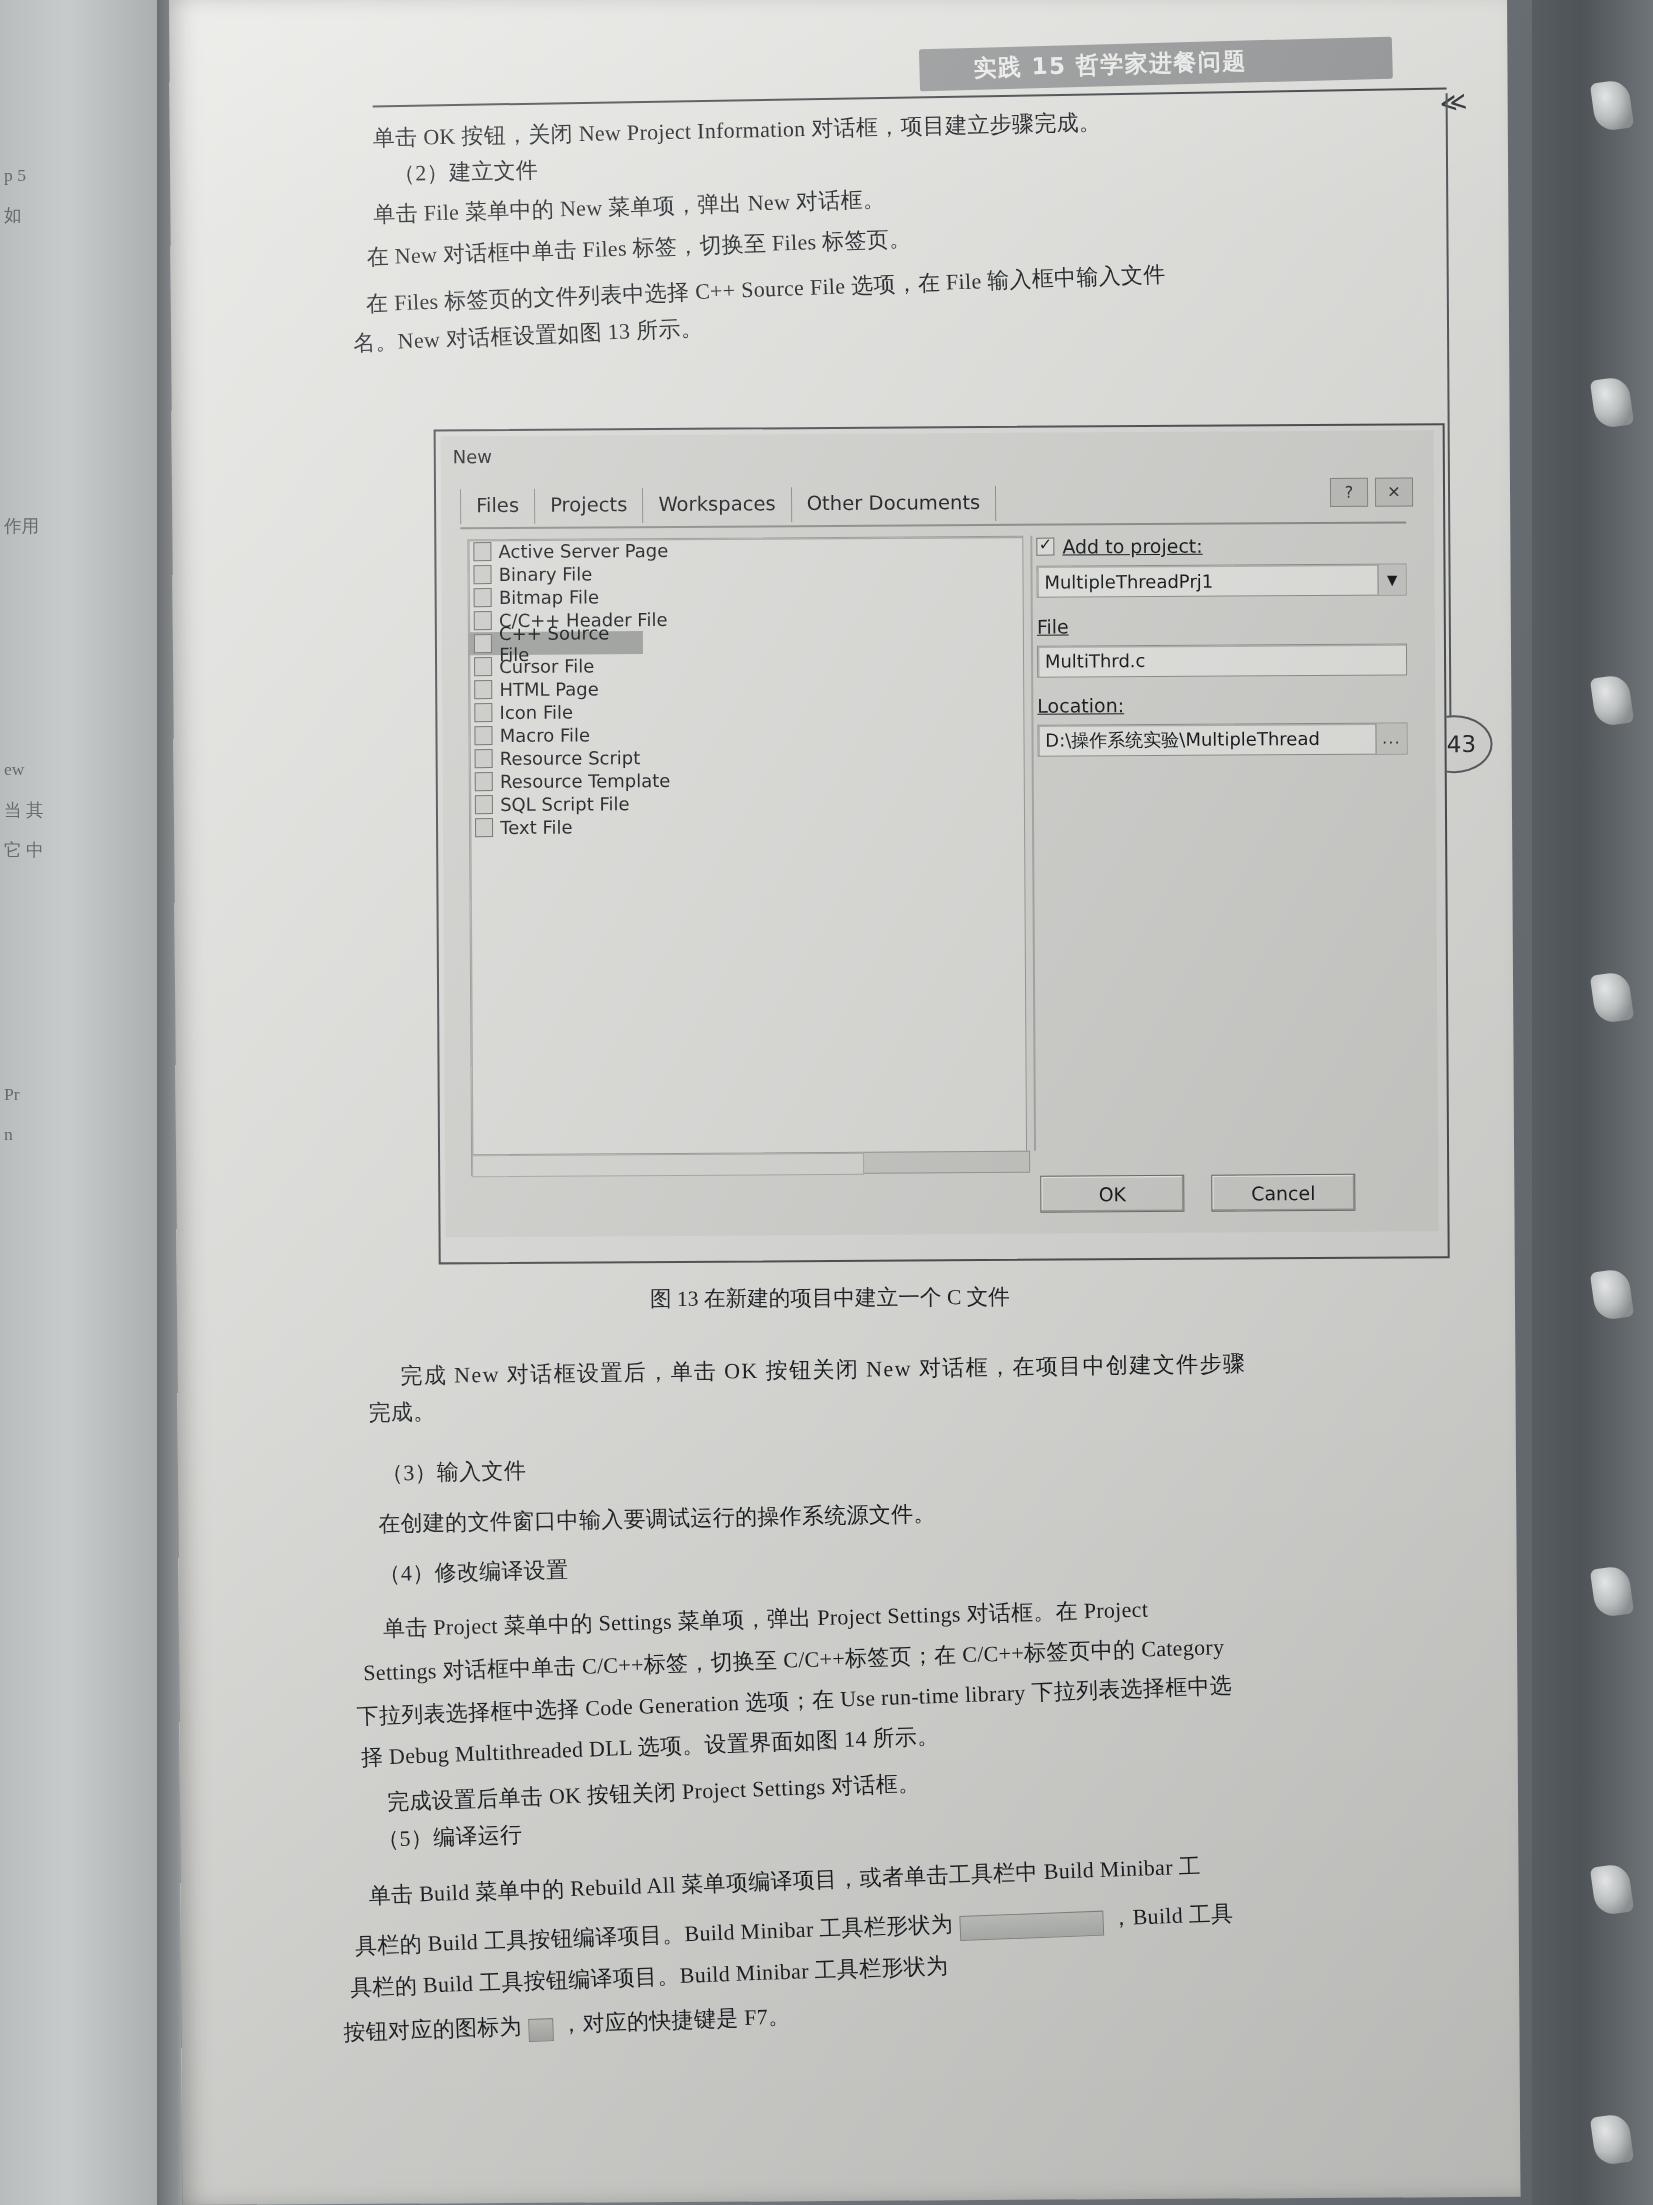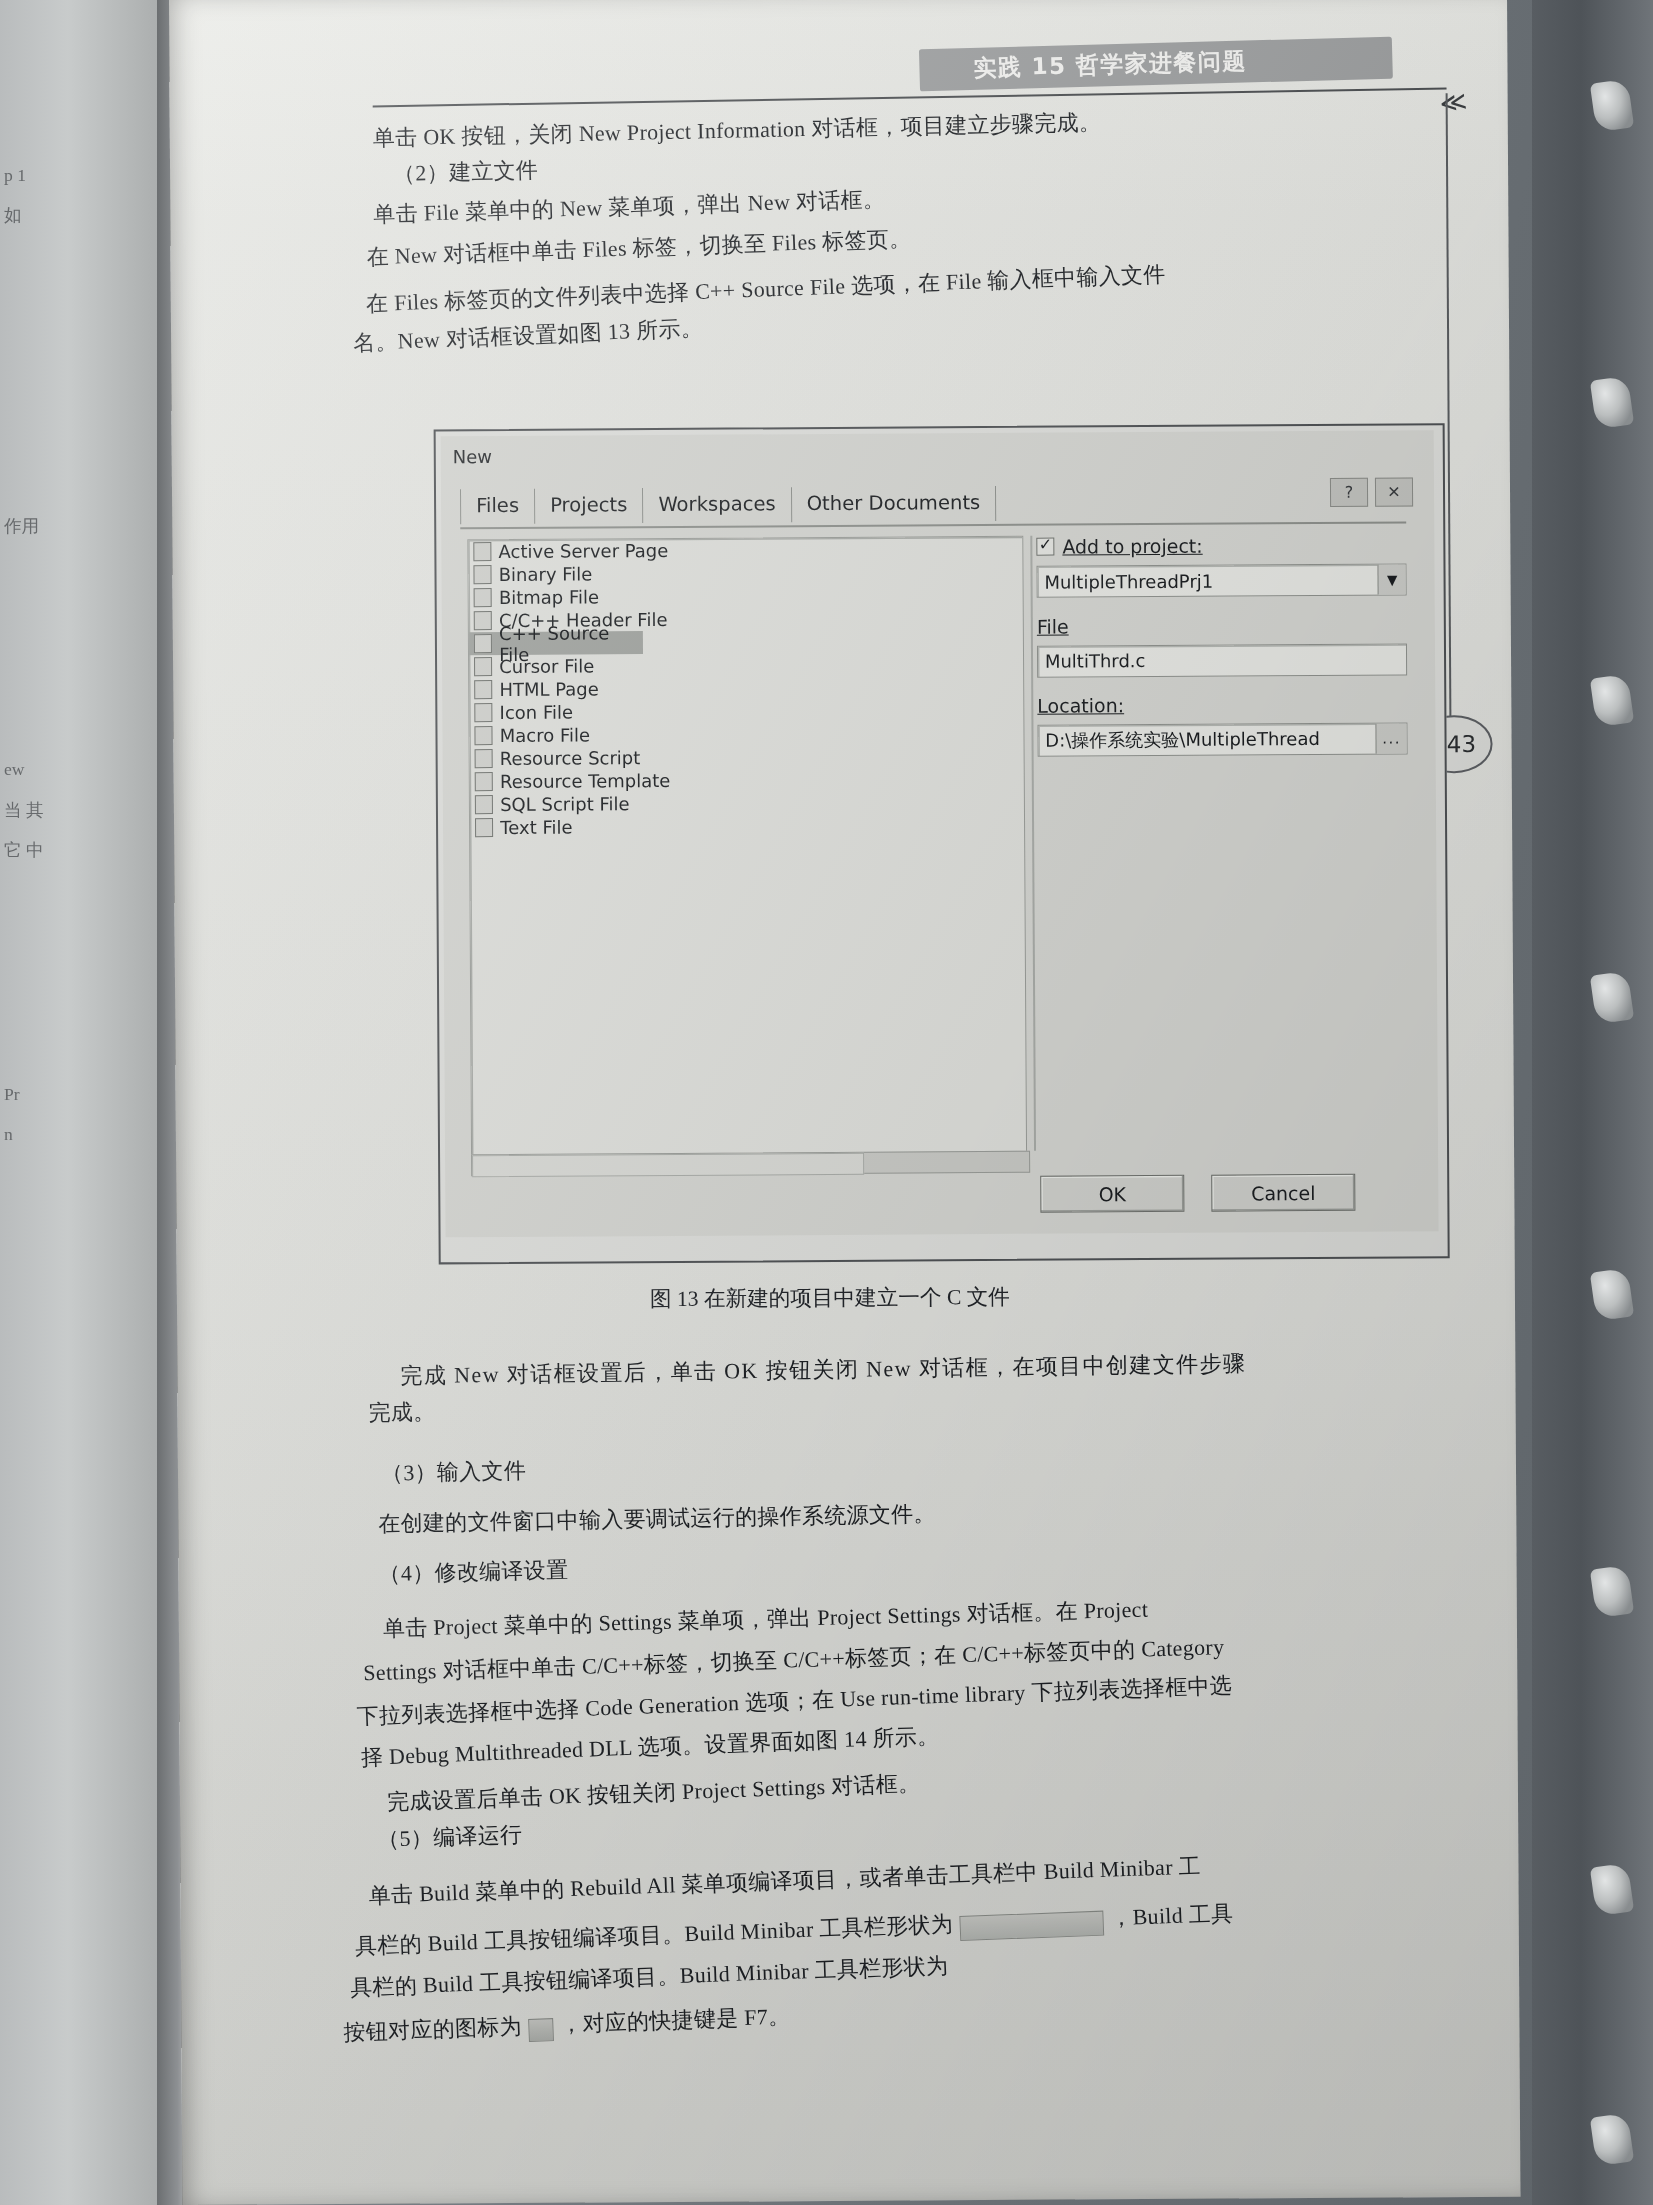--- a/index.html
+++ b/index.html
@@ -354,21 +354,21 @@
     margin: 0 4px;
   }
 </style>
 </head>
 <body>
 
 <div class="photo">
 
   <div class="left-page"></div>
   <div class="left-page-text">
-    <div>p 1</div>
+    <div>p 5</div>
     <div>如</div>
     <div style="height:270px"></div>
     <div>作用</div>
     <div style="height:203px"></div>
     <div>ew</div>
     <div>当 其</div>
     <div>它 中</div>
     <div style="height:203px"></div>
     <div>Pr</div>
     <div>n</div>

